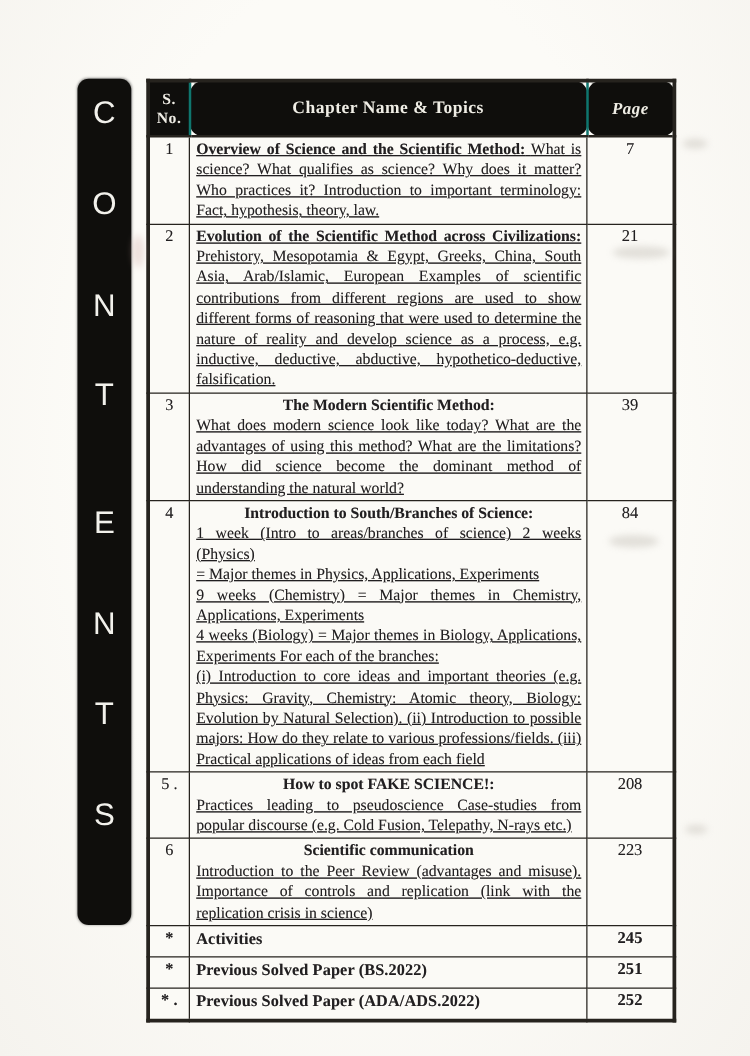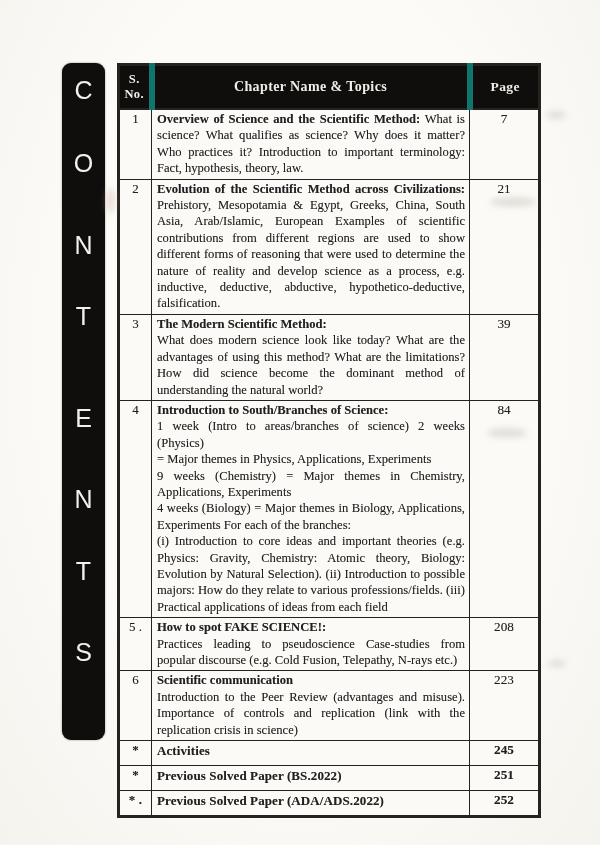--- a/index.html
+++ b/index.html
@@ -34,33 +34,33 @@
   }
   col.c1{width:33px;} col.c2{width:318px;} col.c3{width:70px;}
   .toc th,.toc td{border:1.6px solid #26231e;vertical-align:top;padding:0;}
   
   .toc thead th{
     background:#0f0e0c;color:#efede5;
     font-weight:bold;letter-spacing:.4px;
     border-color:#0f0e0c;border-bottom:2.4px solid #26231e;
     height:42px;vertical-align:middle;text-align:center;
   }
-  .toc thead th.hsep{border-left:6px solid #0f766e;}
+  .toc thead th.hsep{border-left:2px solid #0f766e;border-radius:10px;}
   .h-sno{font-size:12.5px;line-height:15px;}
   .h-chap{font-size:14px;}
-  .h-page{font-size:13.5px;}
+  .h-page{font-size:13.5px;font-style:italic;}
   
   td.sno{
     text-align:center;font-size:13px;padding-top:1px;
     font-family:"Liberation Serif",serif;
   }
   td.chap{padding:1px 4px 2px 5px;font-size:12.6px;}
   td.pg{text-align:center;font-size:13.2px;padding-top:1px;}
-  .para{line-height:16.4px;text-align:justify;}
-  .tline{line-height:16.4px;}
+  .para{line-height:16.4px;text-align:justify;text-decoration:underline;}
+  .tline{line-height:16.4px;text-align:center;}
   .b{font-weight:bold;}
   tr.frow td{height:20px;}
   tr.frow td.chap{padding-top:2px;font-size:13px;margin-top:28px;}
   tr.frow td.pg,{padding-top:2px;}
   tr.frow .b{letter-spacing:.1px;}
   
   .artifact{position:absolute;pointer-events:none;}
   .smudge{background:#b9b4ab;opacity:.38;filter:blur(3px);border-radius:50%;}
   .smudge.pink{background:#cfa9a4;opacity:.35;}
 </style>

